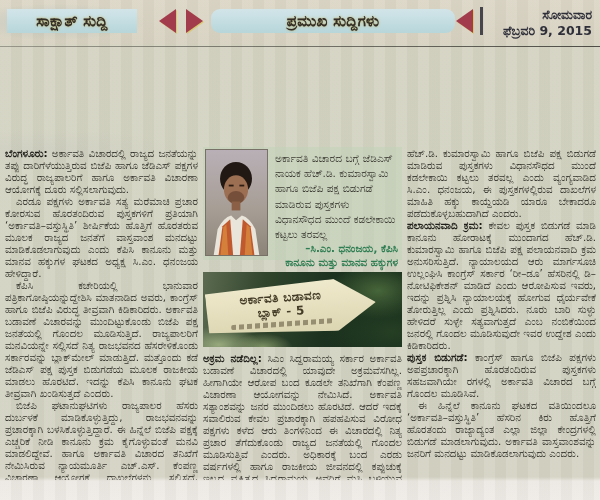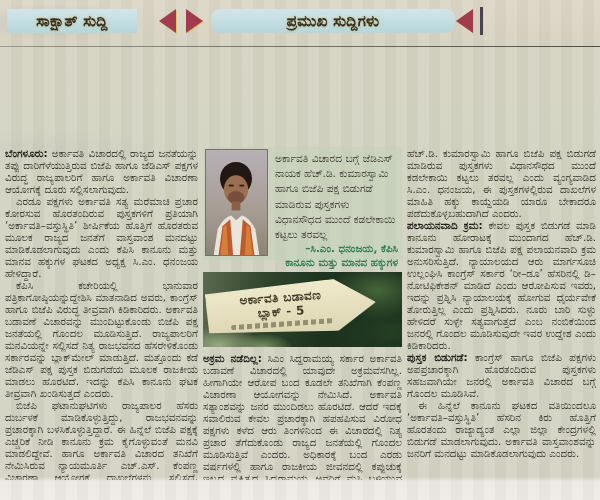--- a/index.html
+++ b/index.html
@@ -86,20 +86,22 @@
     <span class="band-label">ಸಾಕ್ಷಾತ್ ಸುದ್ದಿ</span>
   </div>
   <div class="tri tri-left t1"></div>
   <div class="tri tri-right t2"></div>
   <div class="band band-center">
     <span class="band-label">ಪ್ರಮುಖ ಸುದ್ದಿಗಳು</span>
   </div>
   <div class="tri tri-left t3"></div>
   <div class="vbar"></div>
   <div class="dateblock">
+    <div>ಸೋಮವಾರ</div>
+    <div>ಫೆಬ್ರವರಿ 9, 2015</div>
   </div>
   <div class="header-rule"></div>
 
 
   <div class="column" id="col1">
     <p class="para noindent"><b>ಬೆಂಗಳೂರು:</b> <span>ಅರ್ಕಾವತಿ ವಿಚಾರದಲ್ಲಿ ರಾಜ್ಯದ ಜನತೆಯನ್ನು ತಪ್ಪು ದಾರಿಗೆಳೆಯುತ್ತಿರುವ ಬಿಜೆಪಿ ಹಾಗೂ ಜೆಡಿಎಸ್ ಪಕ್ಷಗಳ ವಿರುದ್ಧ ರಾಜ್ಯಪಾಲರಿಗೆ ಹಾಗೂ ಅರ್ಕಾವತಿ ವಿಚಾರಣಾ ಆಯೋಗಕ್ಕೆ ದೂರು ಸಲ್ಲಿಸಲಾಗುವುದು.</span></p>
     <p class="para"><span>ಎರಡೂ ಪಕ್ಷಗಳು ಅರ್ಕಾವತಿ ಸತ್ಯ ಮರೆಮಾಚಿ ಪ್ರಚಾರ ಕೋರಸುವ ಹೊರತಂದಿರುವ ಪುಸ್ತಕಗಳಿಗೆ ಪ್ರತಿಯಾಗಿ ‘ಅರ್ಕಾವತಿ–ವಸ್ತುಸ್ಥಿತಿ’ ಶೀರ್ಷಿಕೆಯ ಹೊತ್ತಿಗೆ ಹೊರತರುವ ಮೂಲಕ ರಾಜ್ಯದ ಜನತೆಗೆ ವಾಸ್ತವಾಂಶ ಮನದಟ್ಟು ಮಾಡಿಕೊಡಲಾಗುವುದು ಎಂದು ಕೆಪಿಸಿ ಕಾನೂನು ಮತ್ತು ಮಾನವ ಹಕ್ಕುಗಳ ಘಟಕದ ಅಧ್ಯಕ್ಷ ಸಿ.ಎಂ. ಧನಂಜಯ ಹೇಳಿದ್ದಾರೆ.</span></p>
     <p class="para"><span>ಕೆಪಿಸಿ ಕಚೇರಿಯಲ್ಲಿ ಭಾನುವಾರ ಪತ್ರಿಕಾಗೋಷ್ಠಿಯನ್ನುದ್ದೇಶಿಸಿ ಮಾತನಾಡಿದ ಅವರು, ಕಾಂಗ್ರೆಸ್ ಹಾಗೂ ಬಿಜೆಪಿ ವಿರುದ್ಧ ತೀವ್ರವಾಗಿ ಕಿಡಿಕಾರಿದರು. ಅರ್ಕಾವತಿ ಬಡಾವಣೆ ವಿಚಾರವನ್ನು ಮುಂದಿಟ್ಟುಕೊಂಡು ಬಿಜೆಪಿ ಪಕ್ಷ ಜನತೆಯಲ್ಲಿ ಗೊಂದಲ ಮೂಡಿಸುತ್ತಿದೆ. ರಾಜ್ಯಪಾಲರಿಗೆ ಮನವಿಯನ್ನೇ ಸಲ್ಲಿಸದೆ ನಿತ್ಯ ರಾಜಭವನದ ಹೆಸರೇಳಿಕೊಂಡು ಸರ್ಕಾರವನ್ನು ಬ್ಲಾಕ್‌ಮೇಲ್ ಮಾಡುತ್ತಿದೆ. ಮತ್ತೊಂದು ಕಡೆ ಜೆಡಿಎಸ್ ಪಕ್ಷ ಪುಸ್ತಕ ಬಿಡುಗಡೆಯ ಮೂಲಕ ರಾಜಕೀಯ ಮಾಡಲು ಹೊರಟಿದೆ. ಇದನ್ನು ಕೆಪಿಸಿ ಕಾನೂನು ಘಟಕ ತೀವ್ರವಾಗಿ ಖಂಡಿಸುತ್ತದೆ ಎಂದರು.</span></p>
     <p class="para"><span>ಬಿಜೆಪಿ ಘಟಾನುಘಟಿಗಳು ರಾಜ್ಯಪಾಲರ ಹೆಸರು ದುರ್ಬಳಕೆ ಮಾಡಿಕೊಳ್ಳುತ್ತಿದ್ದು, ರಾಜಭವನವನ್ನು ಪ್ರಚಾರಕ್ಕಾಗಿ ಬಳಸಿಕೊಳ್ಳುತ್ತಿದ್ದಾರೆ. ಈ ಹಿನ್ನೆಲೆ ಬಿಜೆಪಿ ಪಕ್ಷಕ್ಕೆ ಎಚ್ಚರಿಕೆ ನೀಡಿ ಕಾನೂನು ಕ್ರಮ ಕೈಗೊಳ್ಳುವಂತೆ ಮನವಿ ಮಾಡಲಿದ್ದೇವೆ. ಹಾಗೂ ಅರ್ಕಾವತಿ ವಿಚಾರದ ತನಿಖೆಗೆ ನೇಮಿಸಿರುವ ನ್ಯಾಯಮೂರ್ತಿ ಎಚ್.ಎಸ್. ಕೆಂಪಣ್ಣ ವಿಚಾರಣಾ ಆಯೋಗಕ್ಕೆ ದಾಖಲೆಗಳನ್ನು ಸಲ್ಲಿಸದೆ, ಬಹಿರಂಗವಾಗಿ ದಾಖಲೆಗಳನ್ನೊಳಗೊಂಡ ಪುಸ್ತಕಗಳನ್ನು ಬಿಡುಗಡೆ ಮಾಡುತ್ತಿರುವ ಬಗ್ಗೆ ಆಯೋಗದ ಗಮನಕ್ಕೆ ತಂದು ಎರಡೂ ಪಕ್ಷಗಳ ಬಳಿ ದಾಖಲೆಗಳಿದ್ದರೆ ಆಯೋಗಕ್ಕೆ ಸಲ್ಲಿಸುವಂತೆ ನೋಟೀಸ್ ಜಾರಿ ಮಾಡಲು ಆಗ್ರಹಿಸುತ್ತೇವೆ ಎಂದರು.</span></p>
   </div>
@@ -143,18 +145,18 @@
       </div>
     </div>
 
     <p class="para noindent"><b>ಅಕ್ರಮ ನಡೆದಿಲ್ಲ:</b> <span>ಸಿಎಂ ಸಿದ್ದರಾಮಯ್ಯ ಸರ್ಕಾರ ಅರ್ಕಾವತಿ ಬಡಾವಣೆ ವಿಚಾರದಲ್ಲಿ ಯಾವುದೇ ಅಕ್ರಮವೆಸಗಿಲ್ಲ. ಹೀಗಾಗಿಯೇ ಆರೋಪ ಬಂದ ಕೂಡಲೇ ತನಿಖೆಗಾಗಿ ಕೆಂಪಣ್ಣ ವಿಚಾರಣಾ ಆಯೋಗವನ್ನು ನೇಮಿಸಿದೆ. ಅರ್ಕಾವತಿ ಸತ್ಯಾಂಶವನ್ನು ಜನರ ಮುಂದಿಡಲು ಹೊರಟಿದೆ. ಆದರೆ ಇದಕ್ಕೆ ಸವಾಲಿರುವ ಕೇವಲ ಪ್ರಚಾರಕ್ಕಾಗಿ ಹಪಹಪಿಸುವ ವಿರೋಧ ಪಕ್ಷಗಳು ಕಳೆದ ಆರು ತಿಂಗಳಿನಿಂದ ಈ ವಿಚಾರದಲ್ಲಿ ನಿತ್ಯ ಪ್ರಚಾರ ತೆಗೆದುಕೊಂಡು ರಾಜ್ಯದ ಜನತೆಯಲ್ಲಿ ಗೊಂದಲ ಮೂಡಿಸುತ್ತಿವೆ ಎಂದರು. ಅಧಿಕಾರಕ್ಕೆ ಬಂದ ಎರಡು ವರ್ಷಗಳಲ್ಲಿ ಹಾಗೂ ರಾಜಕೀಯ ಜೀವನದಲ್ಲಿ ಕಪ್ಪುಚುಕ್ಕೆ ಇಲ್ಲದ ವ್ಯಕ್ತಿತ್ವದ ಸಿದ್ದರಾಮಯ್ಯ ಅವರಿಗೆ ಮಸಿ ಬಳಿಯುವ ವ್ಯವಸ್ಥಿತ ಷಡ್ಯಂತ್ರ ನಡೆದಿದೆ ಎಂದು ಆಕ್ರೋಶ ವ್ಯಕ್ತಪಡಿಸಿದರು.</span></p>
 
   </div>
 
   <div class="column" id="col3">
     <p class="para noindent"><span>ಹೆಚ್.ಡಿ. ಕುಮಾರಸ್ವಾಮಿ ಹಾಗೂ ಬಿಜೆಪಿ ಪಕ್ಷ ಬಿಡುಗಡೆ ಮಾಡಿರುವ ಪುಸ್ತಕಗಳು ವಿಧಾನಸೌಧದ ಮುಂದೆ ಕಡಲೇಕಾಯಿ ಕಟ್ಟಲು ತರವಲ್ಲ ಎಂದು ವ್ಯಂಗ್ಯವಾಡಿದ ಸಿ.ಎಂ. ಧನಂಜಯ, ಈ ಪುಸ್ತಕಗಳಲ್ಲಿರುವ ದಾಖಲೆಗಳ ಮಾಹಿತಿ ಹಕ್ಕು ಕಾಯ್ದೆಯಡಿ ಯಾರೂ ಬೇಕಾದರೂ ಪಡೆದುಕೊಳ್ಳಬಹುದಾಗಿದೆ ಎಂದರು.</span></p>
     <p class="para noindent"><b>ಪಲಾಯನವಾದಿ ಕ್ರಮ:</b> <span>ಕೇವಲ ಪುಸ್ತಕ ಬಿಡುಗಡೆ ಮಾಡಿ ಕಾನೂನು ಹೋರಾಟಕ್ಕೆ ಮುಂದಾಗದ ಹೆಚ್.ಡಿ. ಕುಮಾರಸ್ವಾಮಿ ಹಾಗೂ ಬಿಜೆಪಿ ಪಕ್ಷ ಪಲಾಯನವಾದಿ ಕ್ರಮ ಅನುಸರಿಸುತ್ತಿದೆ. ನ್ಯಾಯಾಲಯದ ಆರು ಮಾರ್ಗಸೂಚಿ ಉಲ್ಲಂಘಿಸಿ ಕಾಂಗ್ರೆಸ್ ಸರ್ಕಾರ ‘ರೀ–ಡೂ’ ಹೆಸರಿನಲ್ಲಿ ಡಿ–ನೋಟಿಫಿಕೇಶನ್ ಮಾಡಿದೆ ಎಂದು ಆರೋಪಿಸುವ ಇವರು, ಇದನ್ನು ಪ್ರಶ್ನಿಸಿ ನ್ಯಾಯಾಲಯಕ್ಕೆ ಹೋಗುವ ಧೈರ್ಯವೇಕೆ ತೋರುತ್ತಿಲ್ಲ ಎಂದು ಪ್ರಶ್ನಿಸಿದರು. ನೂರು ಬಾರಿ ಸುಳ್ಳು ಹೇಳಿದರೆ ಸುಳ್ಳೇ ಸತ್ಯವಾಗುತ್ತದೆ ಎಂಬ ನಂಬಿಕೆಯಿಂದ ಜನರಲ್ಲಿ ಗೊಂದಲ ಮೂಡಿಸುವುದೇ ಇವರ ಉದ್ದೇಶ ಎಂದು ಕಿಡಿಕಾರಿದರು.</span></p>
-    <p class="para noindent"><b>ಪುಸ್ತಕ ಬಿಡುಗಡೆ:</b> <span>ಕಾಂಗ್ರೆಸ್ ಹಾಗೂ ಬಿಜೆಪಿ ಪಕ್ಷಗಳು ಅಪಪ್ರಚಾರಕ್ಕಾಗಿ ಹೊರತಂದಿರುವ ಪುಸ್ತಕಗಳು ಸಹಜವಾಗಿಯೇ ಜನರಲ್ಲಿ ಅರ್ಕಾವತಿ ವಿಚಾರದ ಬಗ್ಗೆ ಗೊಂದಲ ಮೂಡಿಸಿವೆ.</span></p>
+    <p class="para noindent"><b>ಪುಸ್ತಕ ಬಿಡುಗಡೆ:</b> <span>ಕಾಂಗ್ರೆಸ್ ಹಾಗೂ ಬಿಜೆಪಿ ಪಕ್ಷಗಳು ಅಪಪ್ರಚಾರಕ್ಕಾಗಿ ಹೊರತಂದಿರುವ ಪುಸ್ತಕಗಳು ಸಹಜವಾಗಿಯೇ ರಗಳಲ್ಲಿ ಅರ್ಕಾವತಿ ವಿಚಾರದ ಬಗ್ಗೆ ಗೊಂದಲ ಮೂಡಿಸಿವೆ.</span></p>
     <p class="para"><span>ಈ ಹಿನ್ನೆಲೆ ಕಾನೂನು ಘಟಕದ ವತಿಯಿಂದಲೂ ‘ಅರ್ಕಾವತಿ–ವಸ್ತುಸ್ಥಿತಿ’ ಹೆಸರಿನ ಕಿರು ಹೊತ್ತಿಗೆ ಹೊರತಂದು ರಾಜ್ಯಾದ್ಯಂತ ಎಲ್ಲಾ ಜಿಲ್ಲಾ ಕೇಂದ್ರಗಳಲ್ಲಿ ಬಿಡುಗಡೆ ಮಾಡಲಾಗುವುದು. ಅರ್ಕಾವತಿ ವಾಸ್ತವಾಂಶವನ್ನು ಜನರಿಗೆ ಮನದಟ್ಟು ಮಾಡಿಕೊಡಲಾಗುವುದು ಎಂದರು.</span></p>
 
   </div>
 
 </div>
 
 </body></html>

